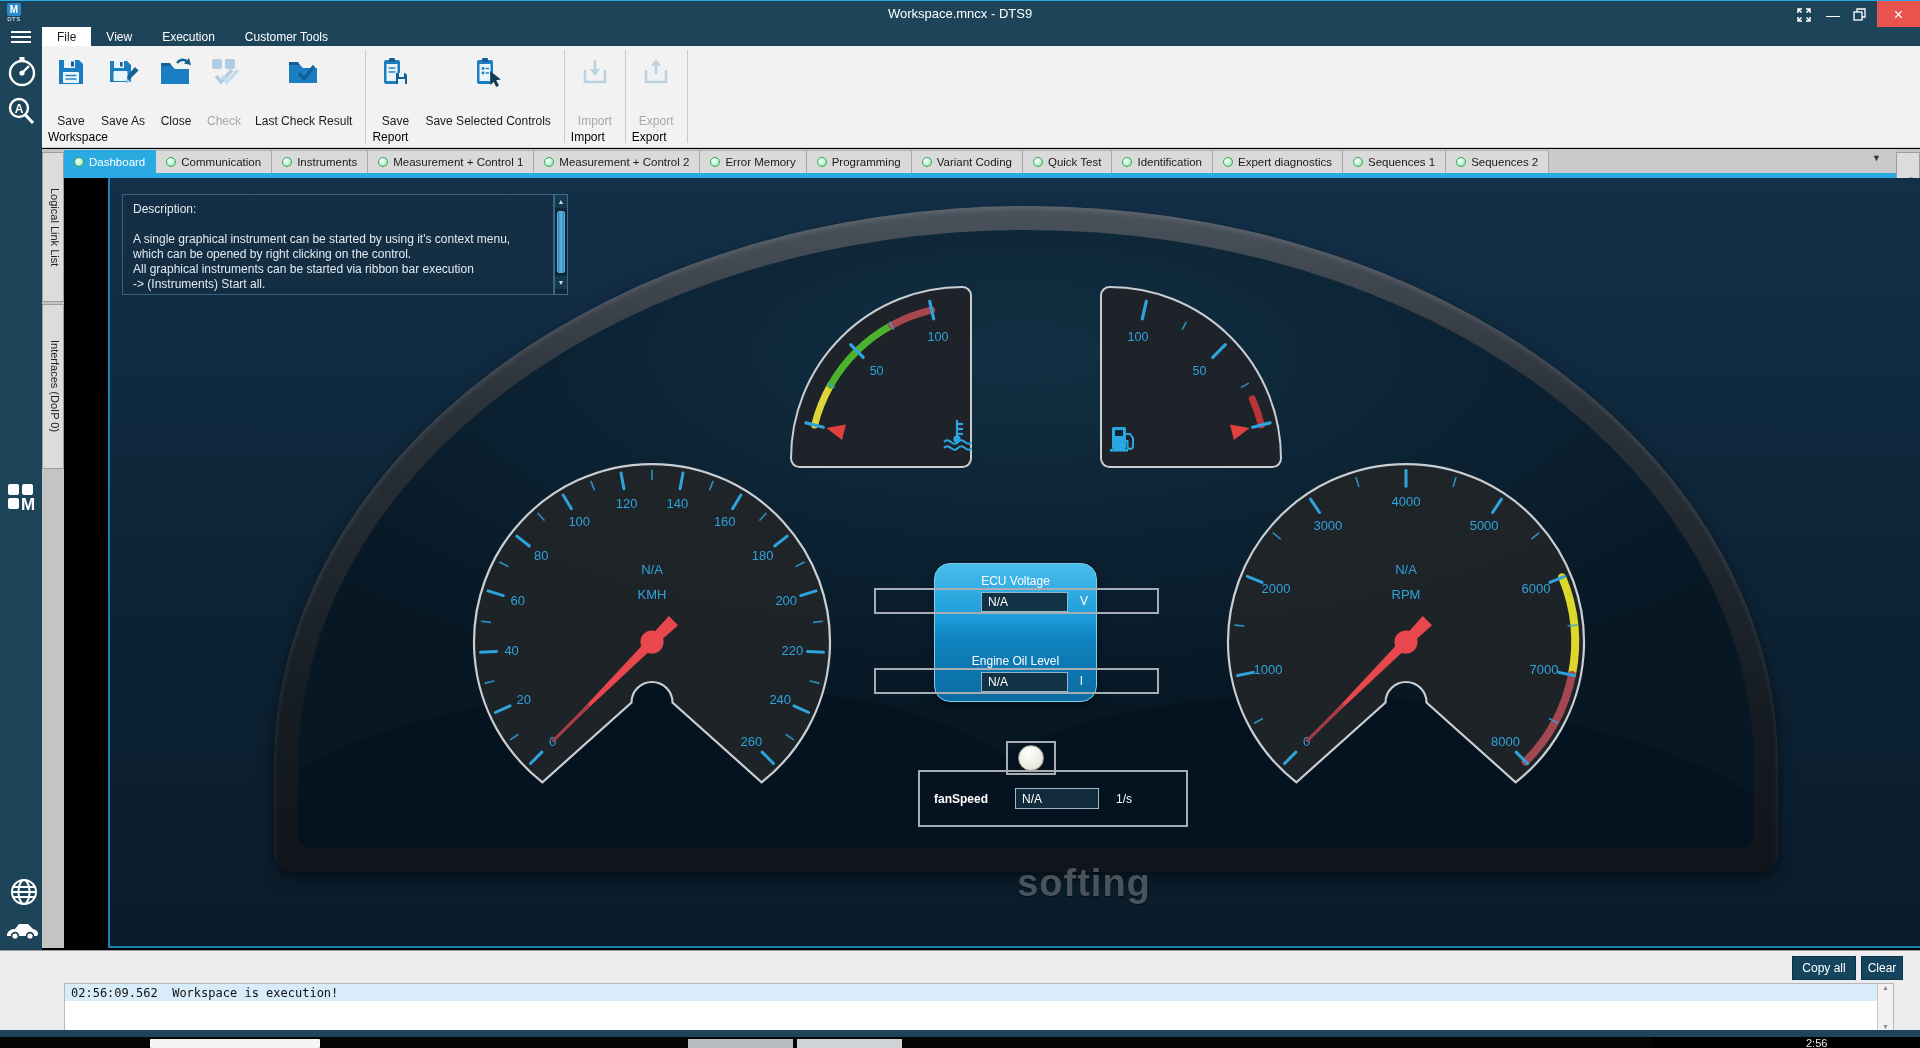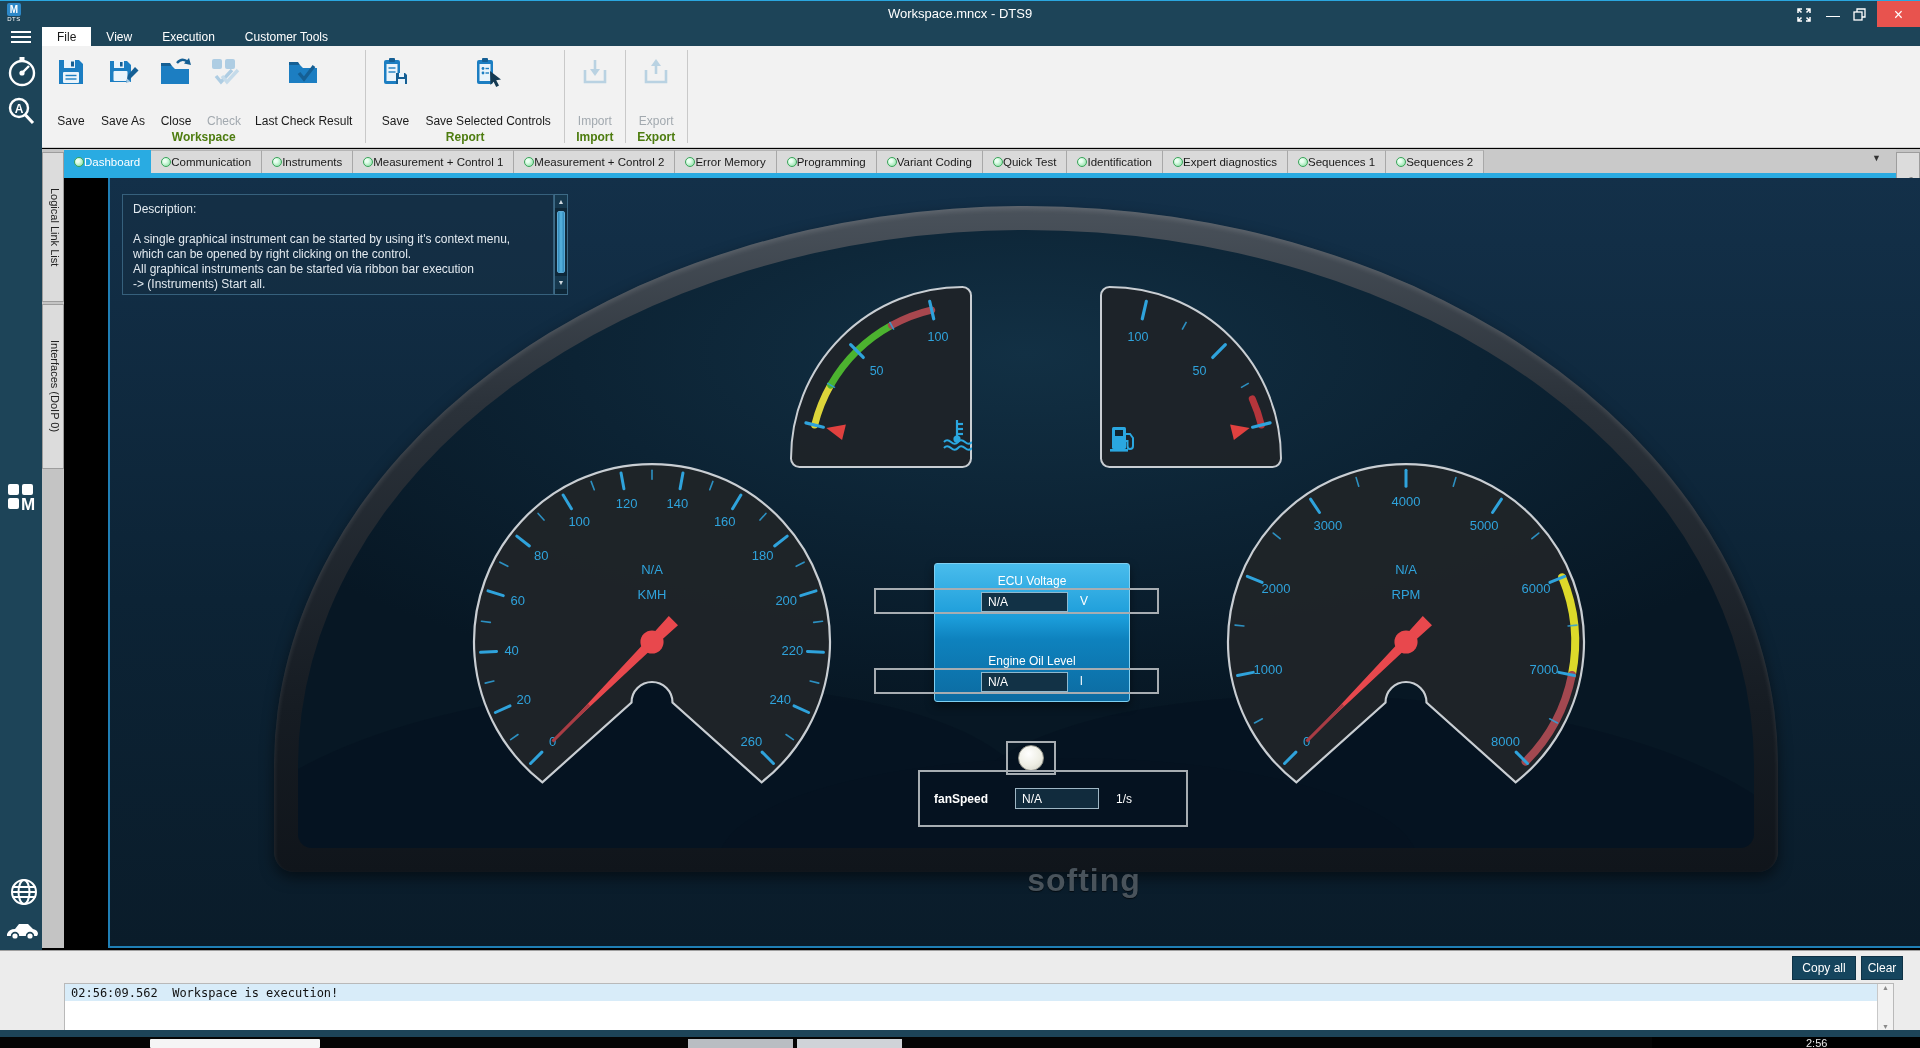--- a/index.html
+++ b/index.html
@@ -39,26 +39,26 @@
   .ribbon { position:absolute; left:42px; top:46px; width:1878px; height:102px;
             background:#f2f2f2; border-bottom:1px solid #cfcfcf; display:flex; }
   .rgroup { display:flex; flex-direction:column; padding:2px 6px 0 6px; }
   .rsep { width:1px; background:#c9c9c9; margin:4px 0; }
   .rbuttons { display:flex; flex:1; }
   .rbtn { display:flex; flex-direction:column; align-items:center; justify-content:space-between;
           padding:3px 7px 0 7px; }
   .rbtn .ric { height:42px; display:flex; align-items:center; }
   .rbtn .rlabel { font-size:12px; color:#1a1a1a; white-space:nowrap; margin-top:2px; }
   .rbtn.disabled .rlabel { color:#a2a9af; }
-  .rgroup-label { text-align:center; font-size:12px; color:#4d7c0f; padding:2px 0 3px 0;font-weight:bold; }
+  .rgroup-label { font-size:12px; color:#000000; padding:2px 0 3px 0; }
 
   
   .tabs-bg { position:absolute; left:64px; top:149px; width:1832px; height:24px; background:#c9c9c9; }
   #tab-strip { position:absolute; left:64px; top:150px; height:23px; display:flex; }
-  .tab { height:23px; display:flex; align-items:center; padding:0 10px;
+  .tab { height:23px; display:flex; align-items:center; gap:5px; padding:0 10px;
          background:#dadada; border-right:1px solid #a8a8a8; border-top:1px solid #b5b5b5;
          font-size:11.5px; color:#1a1a1a; white-space:nowrap; }
   .tab.active { background:#29abe2; color:#fff; border-color:#29abe2; }
   .tab-dot { width:10px; height:10px; border-radius:50%;
              background:radial-gradient(circle at 35% 35%, #eafff1 20%, #9fe8b5 75%);
              border:1px solid #3aa55a; }
   .tab-overflow { position:absolute; left:1872px; top:153px; font-size:9px; color:#333; }
   .accentbar { position:absolute; left:64px; top:173px; width:1832px; height:5px; background:#29abe2; }
 
   
@@ -101,21 +101,21 @@
   .gauge-box { position:absolute; }
   .quarter { position:absolute; width:182px; height:182px; background:rgba(30,35,40,.97);
              border:2px solid #c9ced3; }
   #q-temp { left:680px; top:108px; border-radius:100% 10px 10px 10px; }
   #q-fuel { left:990px; top:108px; border-radius:10px 100% 10px 10px; }
   .quarter svg { position:absolute; left:0; top:0; }
 
   #dial-speed { left:356px; top:274px; width:372px; height:340px; }
   #dial-rpm   { left:1110px; top:274px; width:372px; height:340px; }
 
-  .blue-panel { position:absolute; left:824px; top:385px; width:196px; height:139px; border-radius:3px;
+  .blue-panel { position:absolute; left:824px; top:385px; width:163px; height:139px; border-radius:16px;
                 background:linear-gradient(180deg,#49bcec 0%,#1b9cd9 40%,#0e82be 55%,#0c6ba1 100%);
                 border:1px solid #7fd0f2; box-shadow:0 4px 10px rgba(0,0,0,.45); }
   .bp-label { position:absolute; width:100%; text-align:center; color:#fff; font-size:12px; }
   .gstrip { position:absolute; left:764px; width:285px; height:26px; border:2px solid #a7adb2;
             display:flex; align-items:center; }
   .gstrip .ginput { position:absolute; left:105px; top:2px; width:87px; height:20px;
                     background:#123246; border:1px solid #8fb9cf; color:#fff; font-size:12px;
                     padding-left:6px; font-family:"Liberation Sans",sans-serif; }
   .gstrip .gunit { position:absolute; left:204px; color:#fff; font-size:12px; }
 
@@ -124,21 +124,21 @@
   .led { width:26px; height:26px; border-radius:50%; border:1px solid #97978d;
          background:radial-gradient(circle at 40% 32%, #ffffff 0%, #eeeee4 55%, #cfcfc4 100%); }
   .fan-box { position:absolute; left:808px; top:592px; width:270px; height:57px; border:2px solid #a7adb2; }
   .fan-label { position:absolute; left:14px; top:20px; color:#fff; font-size:12px;font-weight:bold; }
   .fan-input { position:absolute; left:95px; top:16px; width:84px; height:21px;
                background:#112b3d; border:1px solid #9fb6c4; color:#fff; font-size:12px;
                padding-left:6px; font-family:"Liberation Sans",sans-serif; }
   .fan-unit { position:absolute; left:196px; top:20px; color:#fff; font-size:12px; }
 
   .brand { position:absolute; left:814px; top:684px; width:320px; text-align:center;
-           font-size:32px; font-weight:bold; color:#49535b; letter-spacing:1px;
+           font-size:38px; font-weight:bold; color:#49535b; letter-spacing:1px;
            text-shadow:0 1px 1px rgba(0,0,0,.6); }
 
   
   .bottom-panel { position:absolute; left:0; top:950px; width:1920px; height:82px; background:#ececec;
                   border-top:1px solid #9f9f9f; }
   .btm-btn { position:absolute; top:5px; height:24px; background:#15455e; color:#fff; font-size:12px;
              border:1px solid #0e3246; display:flex; align-items:center; justify-content:center; }
   #btn-copyall { left:1792px; width:64px; }
   #btn-clear { left:1861px; width:42px; }
   .log-area { position:absolute; left:64px; top:32px; width:1830px; height:48px; background:#fff;

